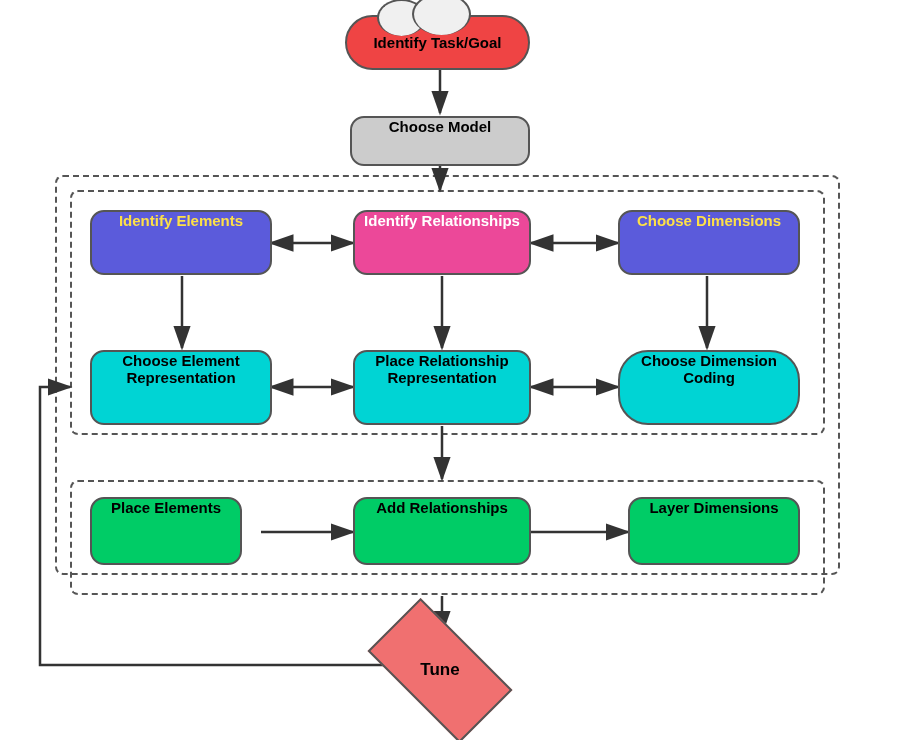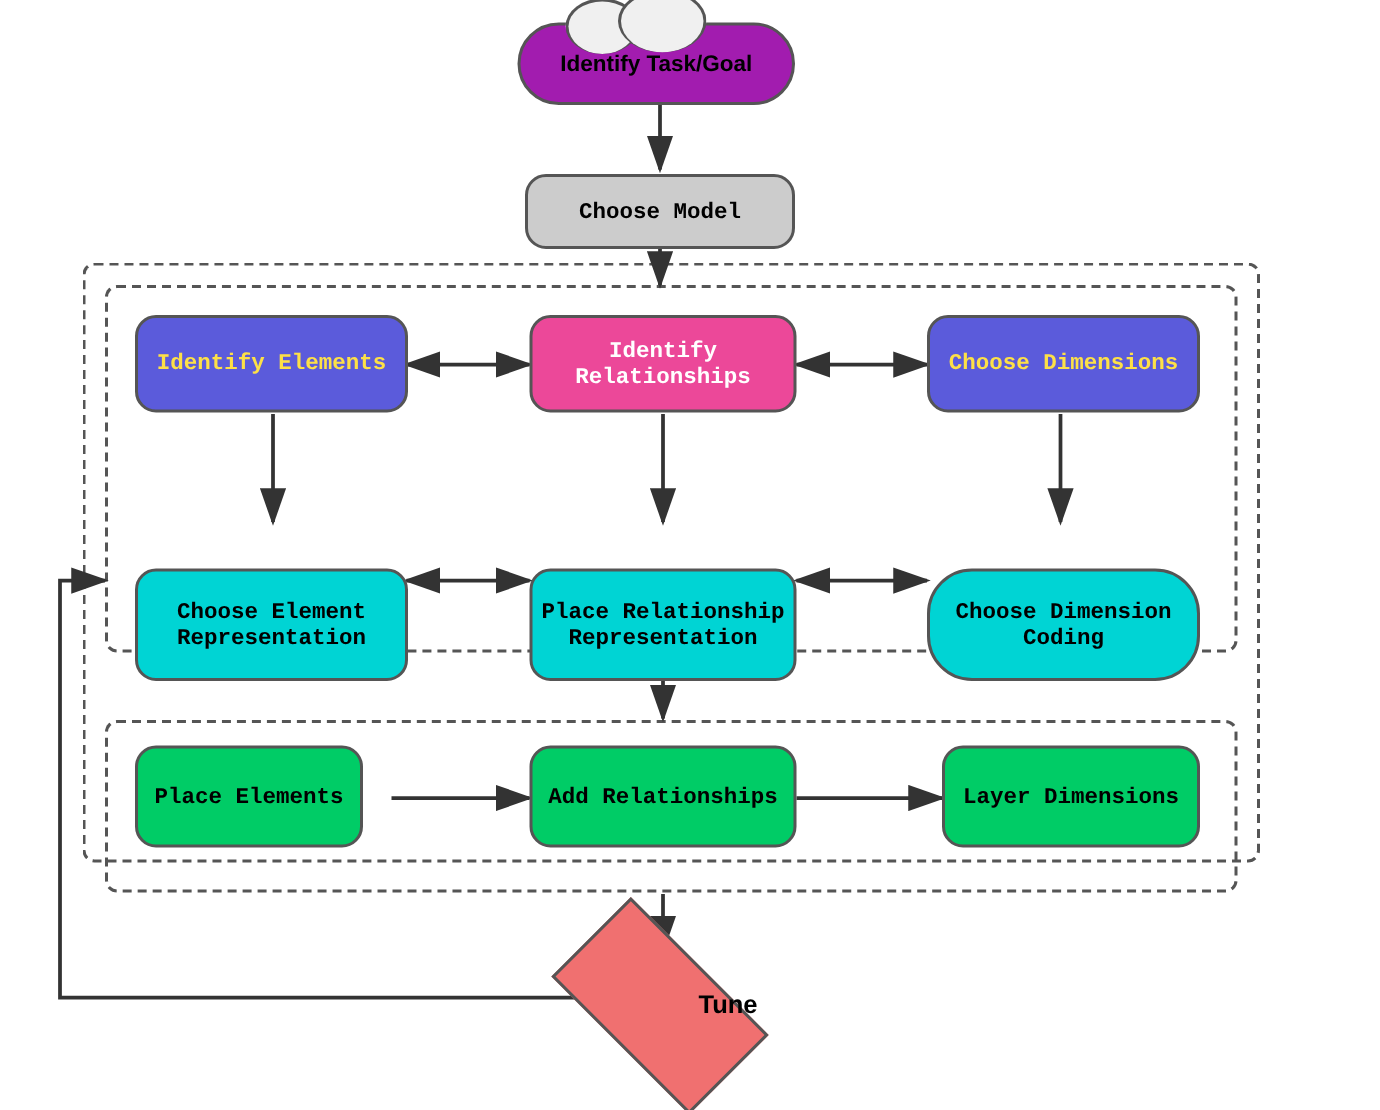--- a/index.html
+++ b/index.html
@@ -14,21 +14,21 @@
 
     .diagram {
       width: 920px;
       height: 740px;
       position: relative;
     }
 
     
     .cloud {
       position: absolute;
-      background: #a21caf;
+      background: #ef4444;
       border: 2.5px solid #555;
       border-radius: 50px;
       display: flex;
       align-items: center;
       justify-content: center;
       text-align: center;
       font-weight: bold;
       font-size: 15px;
     }
     .cloud::before {
@@ -52,35 +52,33 @@
       border-radius: 50%;
       border-bottom-color: transparent;
       border-bottom-width: 0;
     }
 
     
     .rounded-rect {
       position: absolute;
       border-radius: 14px;
       display: flex;
-      align-items: center;
       justify-content: center;
       text-align: center;
       font-weight: bold;
       font-size: 15px;
       border: 2.5px solid #555;
-      font-family: Liberation Mono, monospace;
     }
 
     
     .diamond-wrap {
       position: absolute;
       display: flex;
       align-items: center;
-      justify-content: flex-end;
+      justify-content: center;
     }
     .diamond {
       width: 130px;
       height: 75px;
       background: #f07070;
       transform: rotate(45deg);
       border: 2.5px solid #555;
     }
     .diamond-label {
       position: absolute;
@@ -103,21 +101,21 @@
       top: 0; left: 0;
       width: 920px;
       height: 740px;
       pointer-events: none;
     }
 
     
     .gray-rect { background: #cccccc; }
     .blue-dark { background: #5b5bdb; color: #fde047; }
     .blue-mid  { background: #ec4899; color: #fff; }
-    .cyan      { background: #00d4d4; color: #000; margin-top: 29px; }
+    .cyan      { background: #00d4d4; color: #000; }
     .green     { background: #00cc66; color: #000; }
   </style>
 </head>
 <body>
 
 <div class="diagram">
 
   <div class="dashed-box" style="left:55px;top:175px;width:785px;height:400px;"></div>
 
   <div class="dashed-box" style="left:70px;top:190px;width:755px;height:245px;"></div>

